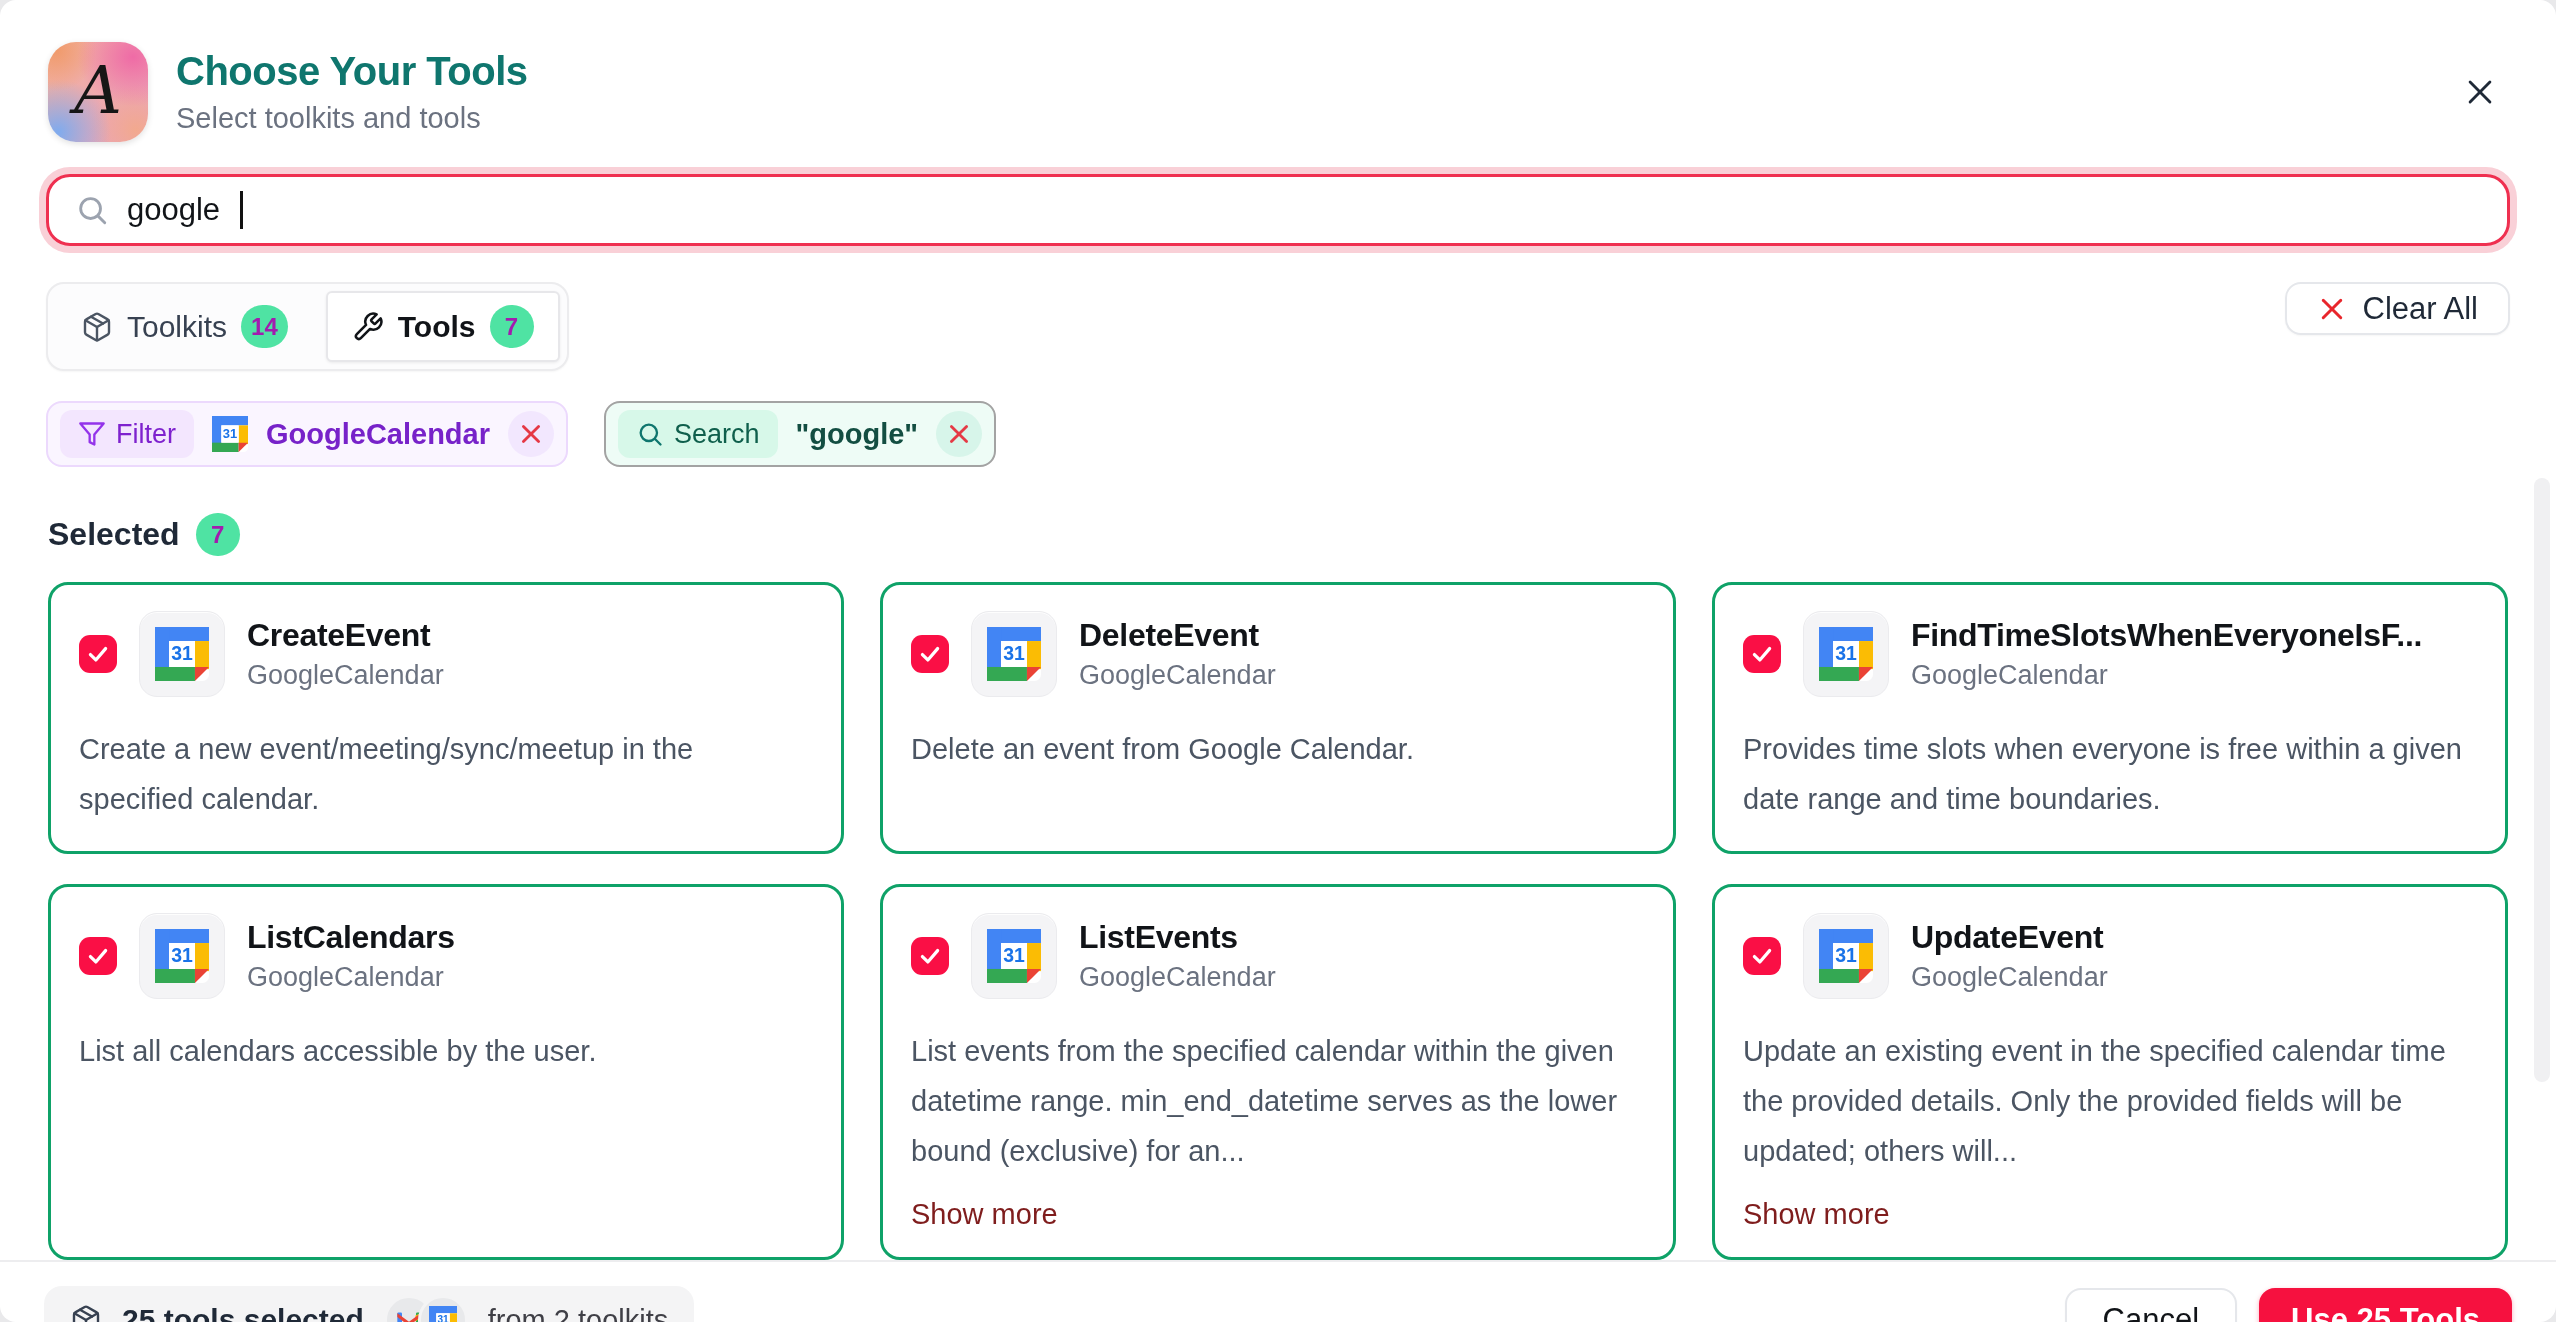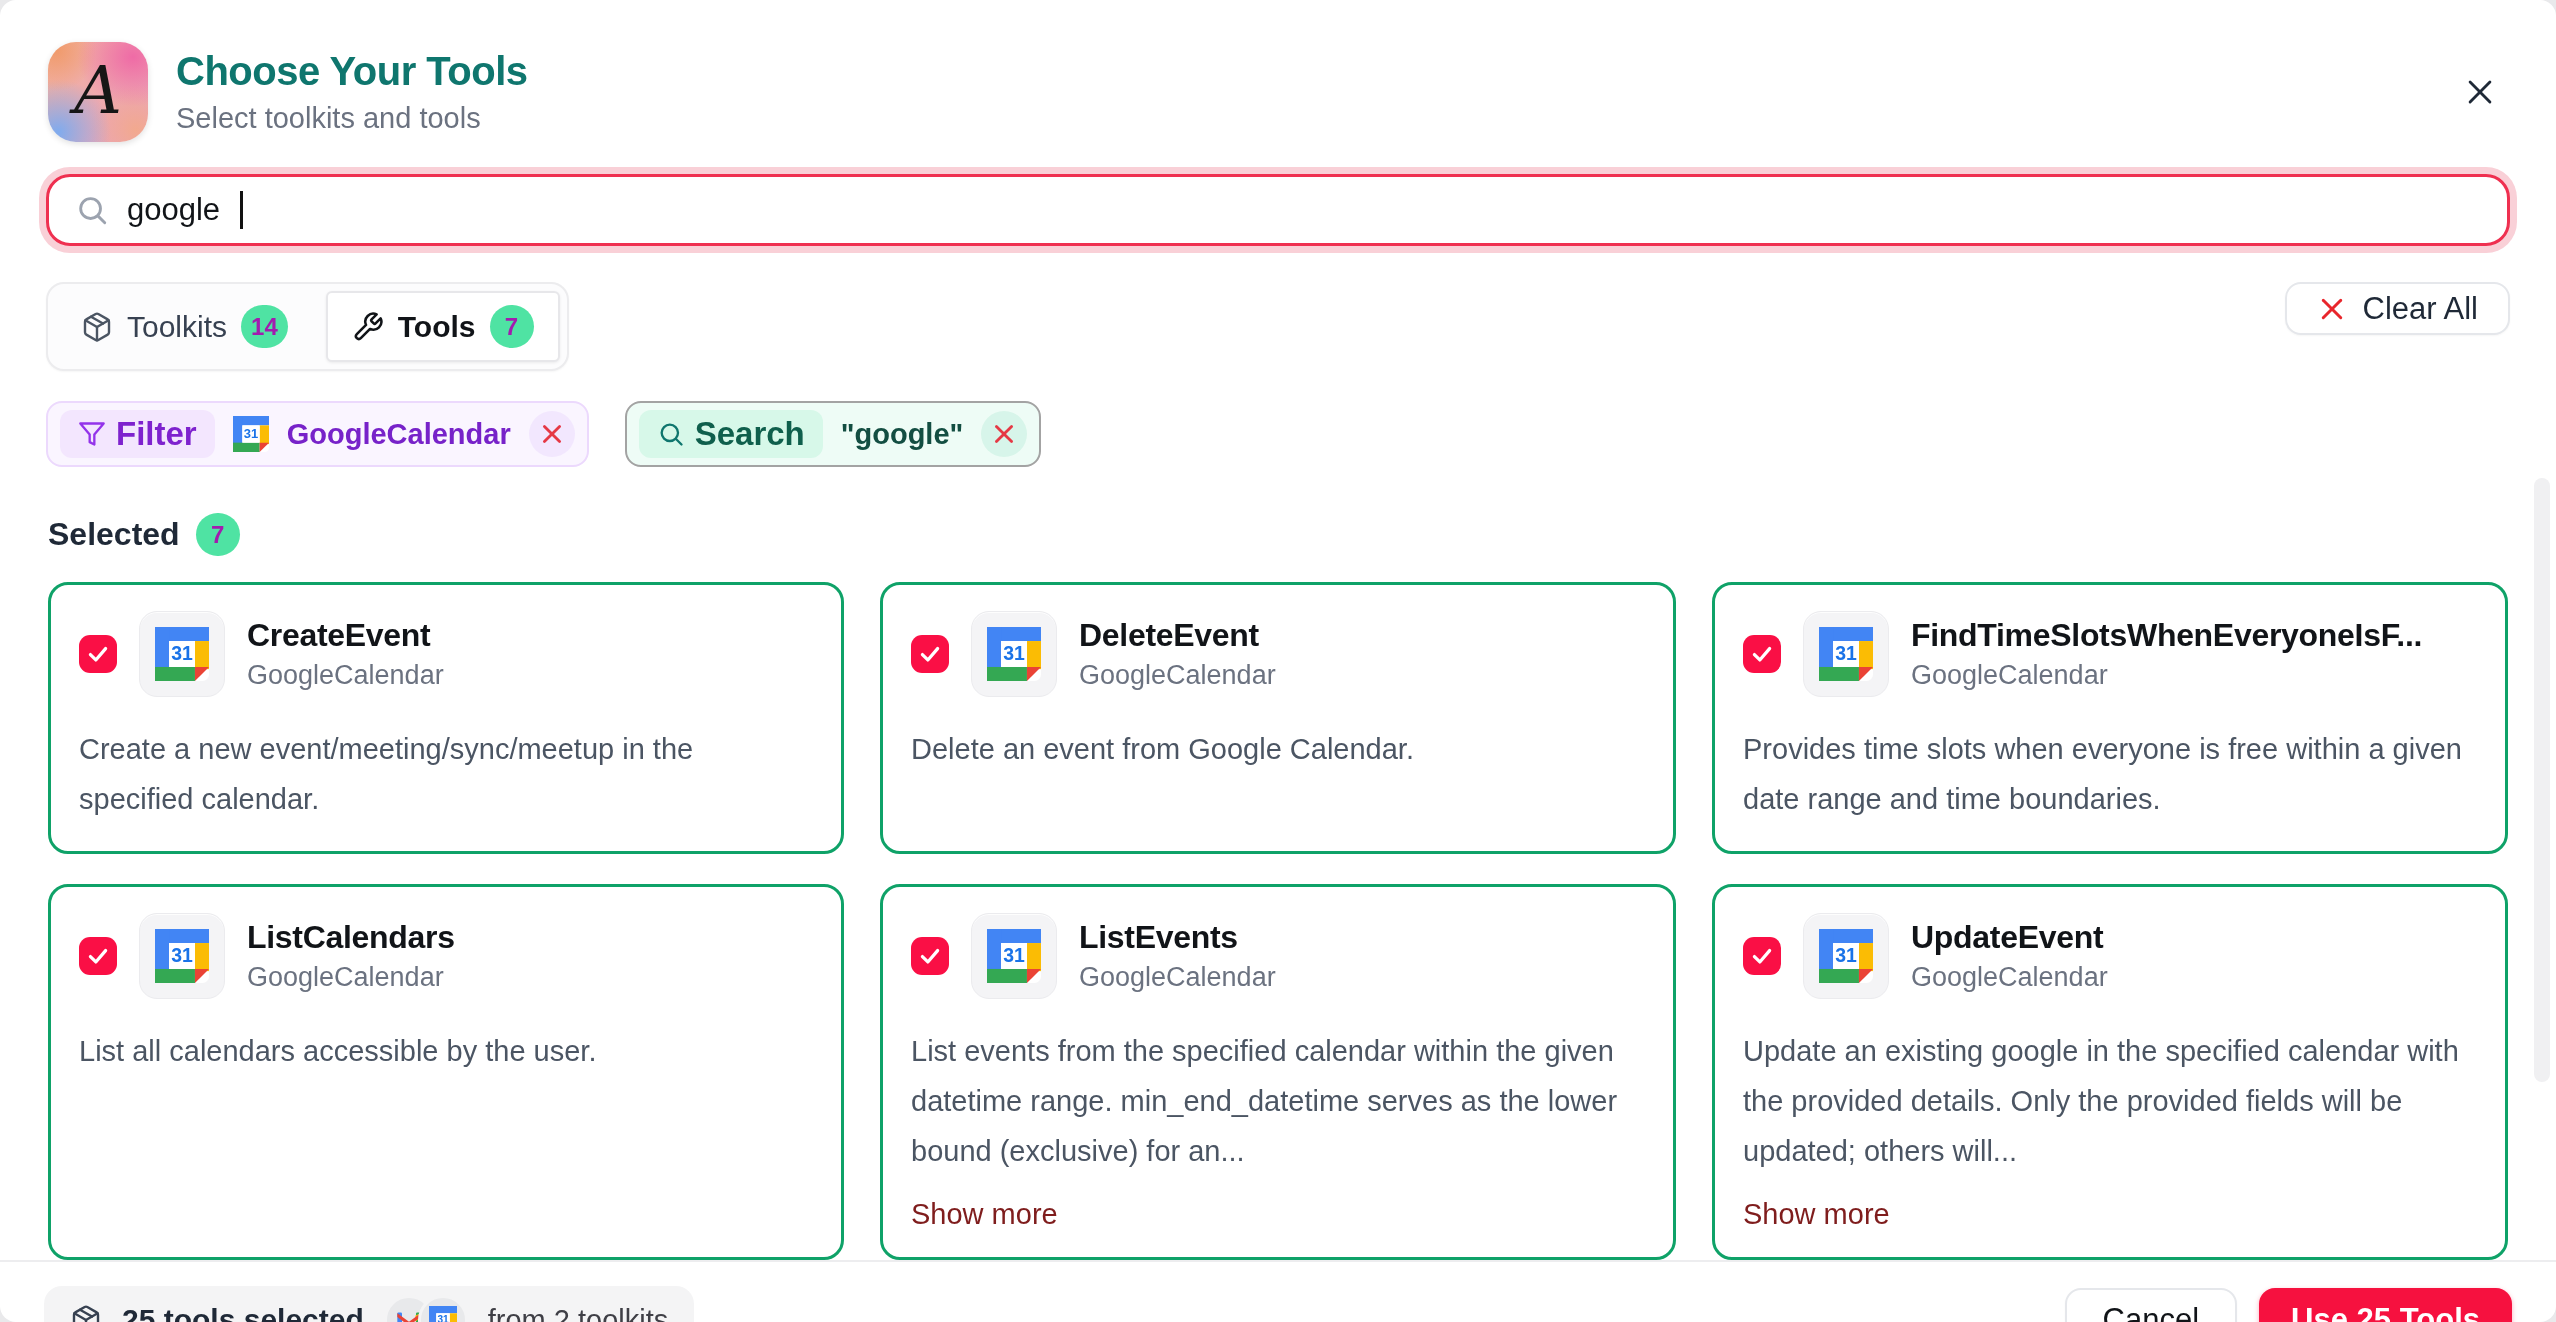--- a/index.html
+++ b/index.html
@@ -41,21 +41,21 @@
   .clear-all-label { font-size:31px; color:#1f2937; font-weight:500; }
 
   
   .chips { margin:30px 46px 0 46px; display:flex; gap:36px; }
   .chip { display:flex; align-items:center; gap:18px; height:66px; padding:0 12px 0 12px; border-radius:16px; }
   .chip-filter { background:#faf5ff; border:2px solid #ecd9fd; }
   .chip-search { background:#eefcf6; border:2px solid #a3a3a3; }
   .chip-kind { display:flex; align-items:center; gap:10px; height:48px; padding:0 18px; border-radius:12px; }
   .chip-filter .chip-kind { background:#f3e6fe; }
   .chip-search .chip-kind { background:#d7f8e9; }
-  .chip-kind-label { font-size:33px; font-weight:700; }
+  .chip-kind-label { font-size:27px; font-weight:400; }
   .chip-filter .chip-kind-label { color:#7e22ce; }
   .chip-search .chip-kind-label { color:#0f5f4c; }
   .chip-value { font-size:29px; font-weight:600; }
   .chip-filter .chip-value { color:#7722c9; }
   .chip-search .chip-value { color:#134e42; }
   .chip-x { width:46px; height:46px; border-radius:50%; display:flex; align-items:center; justify-content:center; cursor:pointer; border:none; }
   .chip-filter .chip-x { background:rgba(147,51,234,0.07); }
   .chip-search .chip-x { background:rgba(16,185,129,0.10); }
 
   
@@ -380,21 +380,21 @@
               <polygon points="74,74 100,74 74,100" fill="#ea4335"></polygon>
               <rect x="26" y="26" width="48" height="48" fill="#ffffff"></rect>
               <text x="50" y="62" text-anchor="middle" font-family="Liberation Sans, sans-serif" font-size="36" font-weight="bold" fill="#1a73e8">31</text>
             </svg>
         </span>
         <span>
           <div class="card-title">UpdateEvent</div>
           <div class="card-toolkit">GoogleCalendar</div>
         </span>
       </div>
-      <div class="card-desc">Update an existing google in the specified calendar with the provided details. Only the provided fields will be updated; others will...</div>
+      <div class="card-desc">Update an existing event in the specified calendar time the provided details. Only the provided fields will be updated; others will...</div>
       <span class="show-more">Show more</span>
     </div>
 
   </div>
 
   <div class="footer-spacer"></div>
 
   <div class="footer">
     <div class="footer-summary">
       <span>

